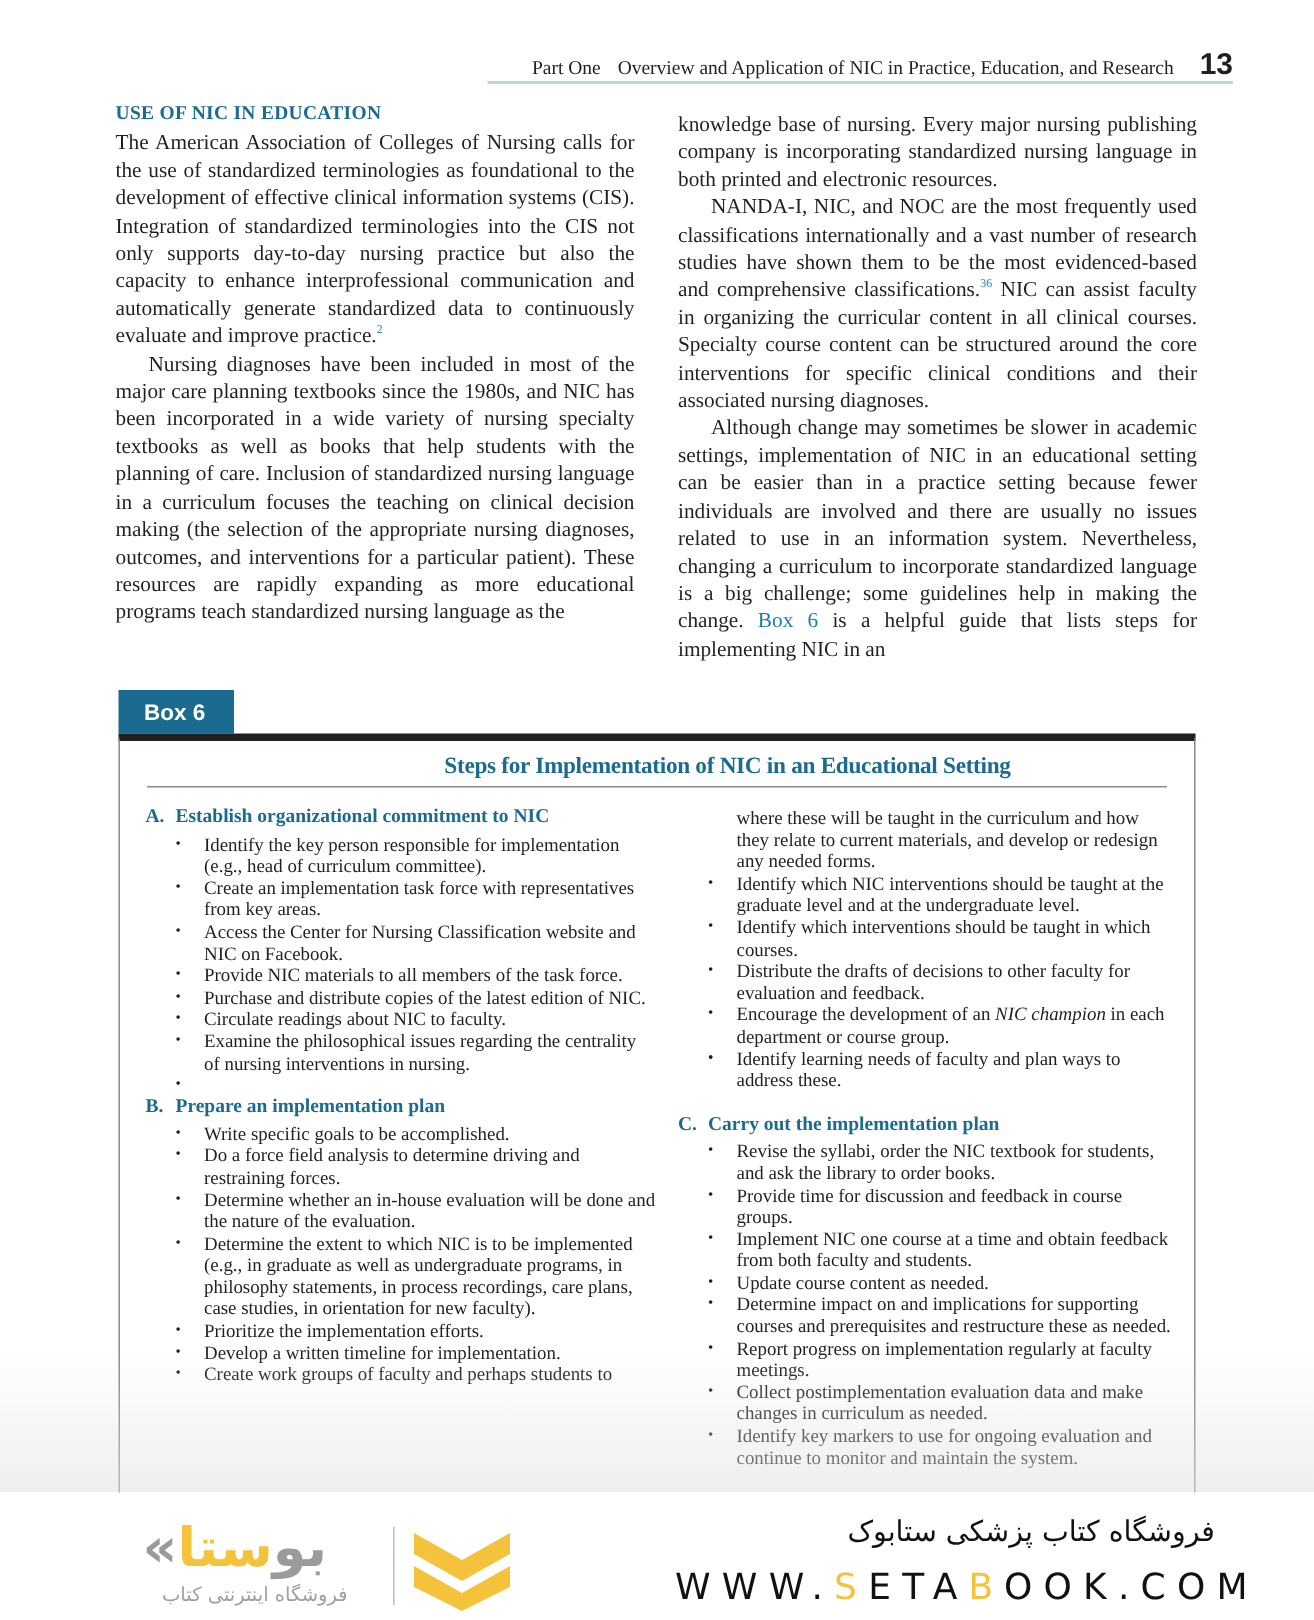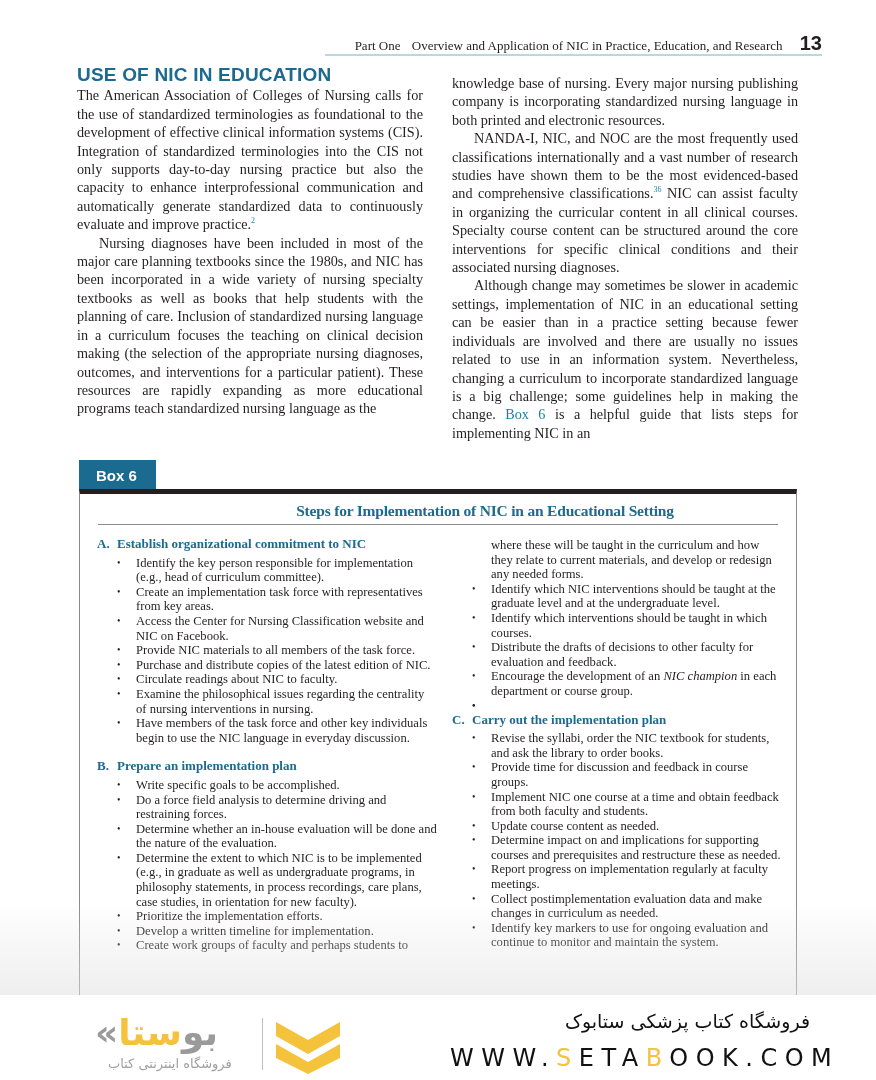--- a/index.html
+++ b/index.html
@@ -24,22 +24,22 @@
     position: absolute; left: 325px; top: 54px; width: 497px; height: 2px;
     background: #b9d8de;
   }
   .col {
     position: absolute; top: 66px; width: 346px;
     font-size: 14.2px; line-height: 18.4px; text-align: justify;
   }
   .col.left { left: 77px; }
   .col.right { left: 452px; top: 74px; }
   .section-heading {
-    font-family: Liberation Sans, sans-serif;
-    font-weight: bold; font-size: 19px; color: #1b6a8f;
+    font-family: Liberation Serif, serif;
+    font-weight: bold; font-size: 13px; color: #1b6a8f;
     margin: 0 0 2px 0; letter-spacing: 0.2px;
   }
   .col p { margin: 0; }
   .col p.indent { text-indent: 22px; }
   sup.ref { font-size: 8px; color: #1b8ca3; vertical-align: super; line-height: 0; }
   .link { color: #1b7fa3; }
 
   .box-tab {
     position: absolute; left: 79px; top: 460px; width: 77px; height: 29px;
     background: #1b6a8f; color: #ffffff;
@@ -139,21 +139,21 @@
     <span class="letter">A.</span><span>Establish organizational commitment to NIC</span>
   </div>
   <ul class="steps">
     <li><span class="bullet">•</span><span>Identify the key person responsible for implementation (e.g., head of curriculum committee).</span></li>
     <li><span class="bullet">•</span><span>Create an implementation task force with representatives from key areas.</span></li>
     <li><span class="bullet">•</span><span>Access the Center for Nursing Classification website and NIC on Facebook.</span></li>
     <li><span class="bullet">•</span><span>Provide NIC materials to all members of the task force.</span></li>
     <li><span class="bullet">•</span><span>Purchase and distribute copies of the latest edition of NIC.</span></li>
     <li><span class="bullet">•</span><span>Circulate readings about NIC to faculty.</span></li>
     <li><span class="bullet">•</span><span>Examine the philosophical issues regarding the centrality of nursing interventions in nursing.</span></li>
-    <li><span class="bullet">•</span><span>Have members of the task force and other key individuals begin to use the NIC language in everyday discussion.</span></li>
+    <li><span class="bullet">•</span></li>
   </ul>
 
   <div class="step-heading">
     <span class="letter">B.</span><span>Prepare an implementation plan</span>
   </div>
   <ul class="steps b-list">
     <li><span class="bullet">•</span><span>Write specific goals to be accomplished.</span></li>
     <li><span class="bullet">•</span><span>Do a force field analysis to determine driving and restraining forces.</span></li>
     <li><span class="bullet">•</span><span>Determine whether an in-house evaluation will be done and the nature of the evaluation.</span></li>
     <li><span class="bullet">•</span><span>Determine the extent to which NIC is to be implemented (e.g., in graduate as well as undergraduate programs, in philosophy statements, in process recordings, care plans, case studies, in orientation for new faculty).</span></li>
@@ -164,21 +164,21 @@
 </div>
 
 <div class="box-col b">
   <div class="cont">where these will be taught in the curriculum and how they relate to current materials, and develop or redesign any needed forms.</div>
   <ul class="steps">
     <li><span class="bullet">•</span><span>Identify which NIC interventions should be taught at the graduate level and at the undergraduate level.</span></li>
     <li><span class="bullet">•</span><span>Identify which interventions should be taught in which courses.</span></li>
     <li><span class="bullet">•</span><span>Distribute the drafts of decisions to other faculty for evaluation and feedback.</span></li>
     <li><span class="bullet">•</span><span>Encourage the development of an </span><em>NIC champion</em><span> in each department or course group.</span></li>
     <li><span class="bullet">•</span></li>
-    <li><span class="bullet">•</span></li>
+    <li><span class="bullet">•</span><span>Identify learning needs of faculty and plan ways to address these.</span></li>
   </ul>
 
   <div class="step-heading">
     <span class="letter">C.</span><span>Carry out the implementation plan</span>
   </div>
   <ul class="steps">
     <li><span class="bullet">•</span><span>Revise the syllabi, order the NIC textbook for students, and ask the library to order books.</span></li>
     <li><span class="bullet">•</span><span>Provide time for discussion and feedback in course groups.</span></li>
     <li><span class="bullet">•</span><span>Implement NIC one course at a time and obtain feedback from both faculty and students.</span></li>
     <li><span class="bullet">•</span><span>Update course content as needed.</span></li>

